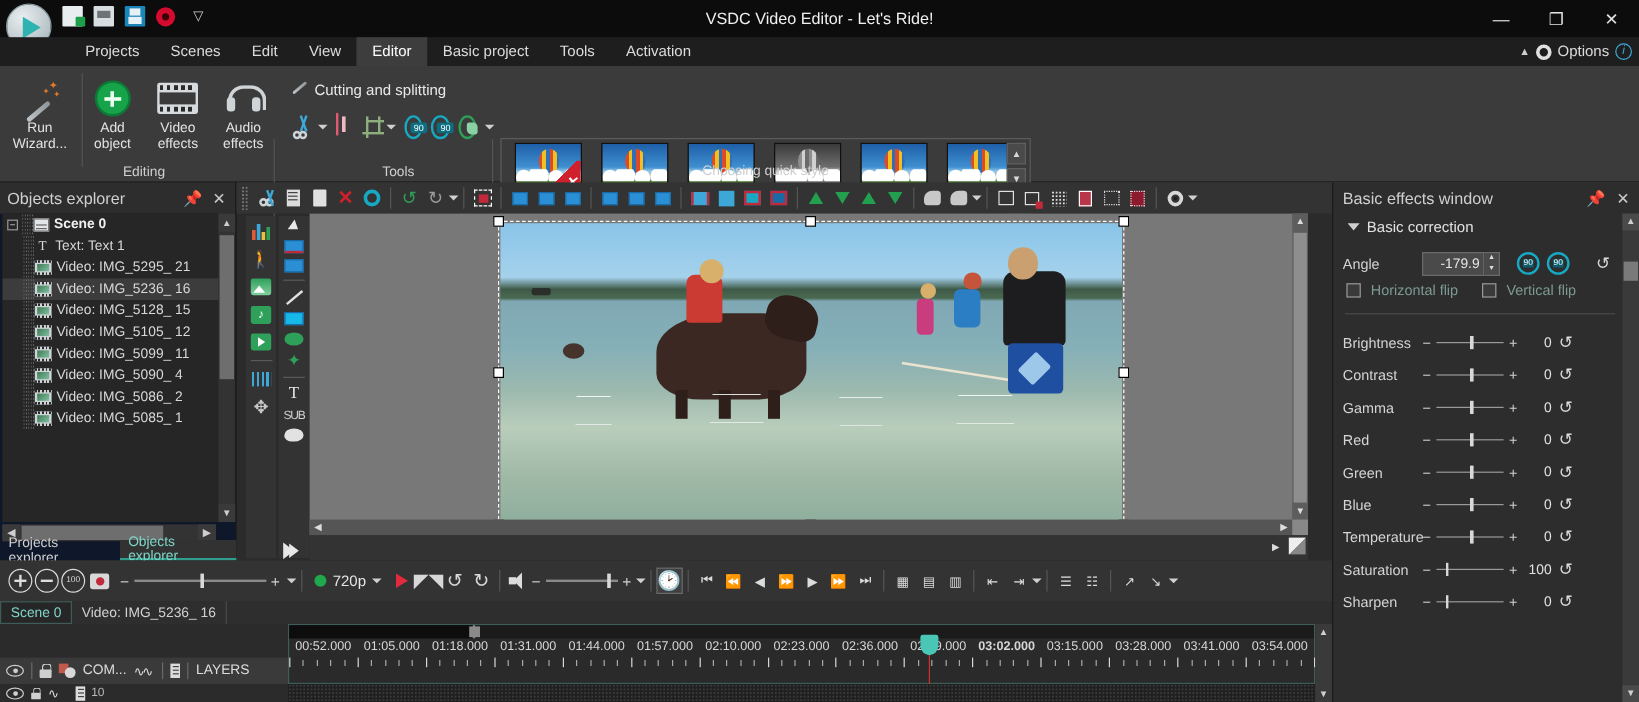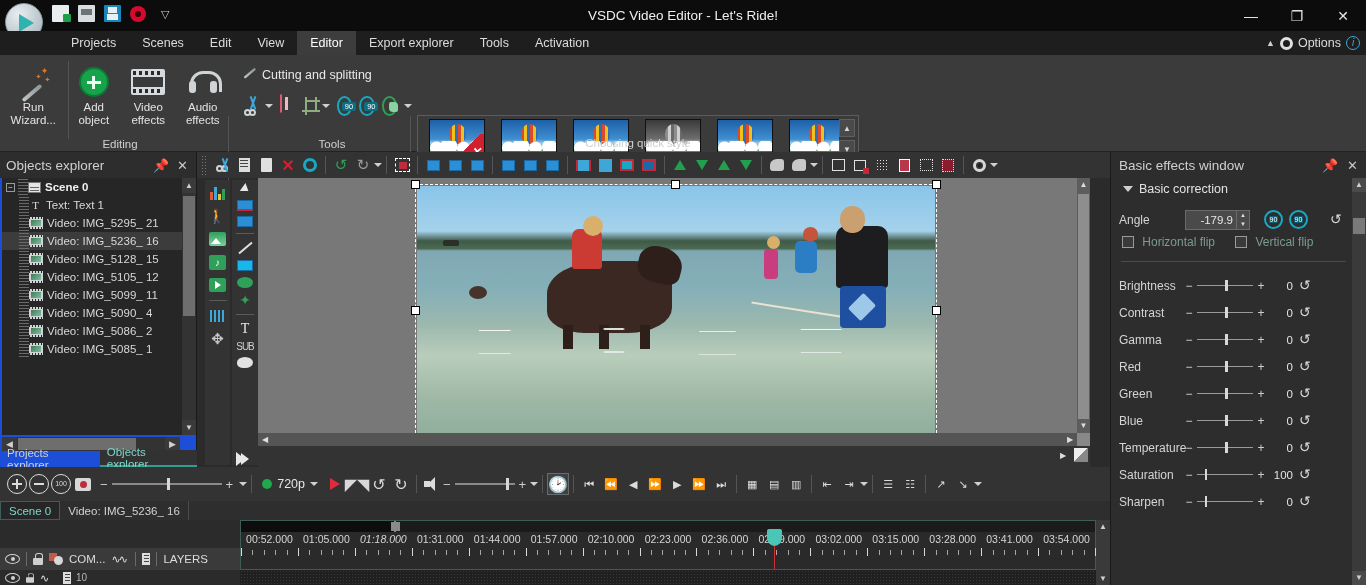--- a/index.html
+++ b/index.html
@@ -188,21 +188,21 @@
   .qs-scroll {
     position:absolute; right:3px; top:3px; bottom:3px; width:16px;
     display:flex; flex-direction:column; justify-content:space-between; align-items:center;
     background:#3b3b3b;
   }
   .qs-arrow{width:16px;height:18px;display:flex;align-items:center;justify-content:center;background:#4a4a4a;border:1px solid #5f5f5f;color:#d8d8d8;font-size:8px;}
 
   
   .objexp {
     position: absolute; left: 0; top: 152px; width: 197px; height: 315px;
-    background: #1d4ed8; border-right:1px solid #1a1a1a;
+    background: #0f172a; border-right:1px solid #1a1a1a;
   }
   .panel-head {
     height: 26px; display:flex; align-items:center; padding-left:6px;
     font-size: 13.5px; color:#cfcfcf; background:#2d2d2d;
   }
   .panel-head .tools{margin-left:auto;display:flex;gap:8px;padding-right:8px;}
   .pin { font-size:13px; color:#c8c8c8; transform:rotate(0deg);}
   .xbtn{font-size:13px;color:#c8c8c8;}
   .tree {
     position:absolute; top:26px; left:2px; width:181px; bottom:32px;
@@ -446,21 +446,21 @@
       <div class="win-btn close">✕</div>
     </div>
   </div>
 
   <div class="menubar">
     <div class="menu-item">Projects</div>
     <div class="menu-item">Scenes</div>
     <div class="menu-item">Edit</div>
     <div class="menu-item">View</div>
     <div class="menu-item active">Editor</div>
-    <div class="menu-item">Export explorer</div>
+    <div class="menu-item">Basic project</div>
     <div class="menu-item">Tools</div>
     <div class="menu-item">Activation</div>
     <div class="menu-right">
       <span class="chev-up">▲</span>
       <span class="gear"></span>
       <span>Options</span>
       <span class="info-i">i</span>
     </div>
   </div>
 
@@ -1035,29 +1035,29 @@
     </div>
 
     <div class="tl-ruler">
       <div class="tl-scrollbar">
         <div class="tl-sb-thumb"></div>
         <div class="tl-sb-grip"></div>
       </div>
       <div class="ruler-labels" id="ruler-labels">
           <div class="rl" style="left: 28.4667px;">00:52.000</div>
           <div class="rl" style="left: 85.4px;">01:05.000</div>
-          <div class="rl" style="left: 142.333px; font-style: italic;">01:18.000</div>
+          <div class="rl" style="left: 142.333px;">01:18.000</div>
           <div class="rl" style="left: 199.267px;">01:31.000</div>
           <div class="rl" style="left: 256.2px;">01:44.000</div>
           <div class="rl" style="left: 313.133px;">01:57.000</div>
           <div class="rl" style="left: 370.067px;">02:10.000</div>
           <div class="rl" style="left: 427px;">02:23.000</div>
           <div class="rl" style="left: 483.933px;">02:36.000</div>
           <div class="rl" style="left: 540.867px;">02:49.000</div>
-          <div class="rl" style="left: 597.8px;">03:02.000</div>
+          <div class="rl" style="left: 597.8px; font-weight: bold;">03:02.000</div>
           <div class="rl" style="left: 654.733px;">03:15.000</div>
           <div class="rl" style="left: 711.667px;">03:28.000</div>
           <div class="rl" style="left: 768.6px;">03:41.000</div>
           <div class="rl" style="left: 825.533px;">03:54.000</div>
         </div>
       <div class="ticks" id="ruler-ticks">
           <div class="tick major" style="left: 0px;"></div>
           <div class="tick" style="left: 11.3867px;"></div>
           <div class="tick" style="left: 22.7733px;"></div>
           <div class="tick" style="left: 34.16px;"></div>

